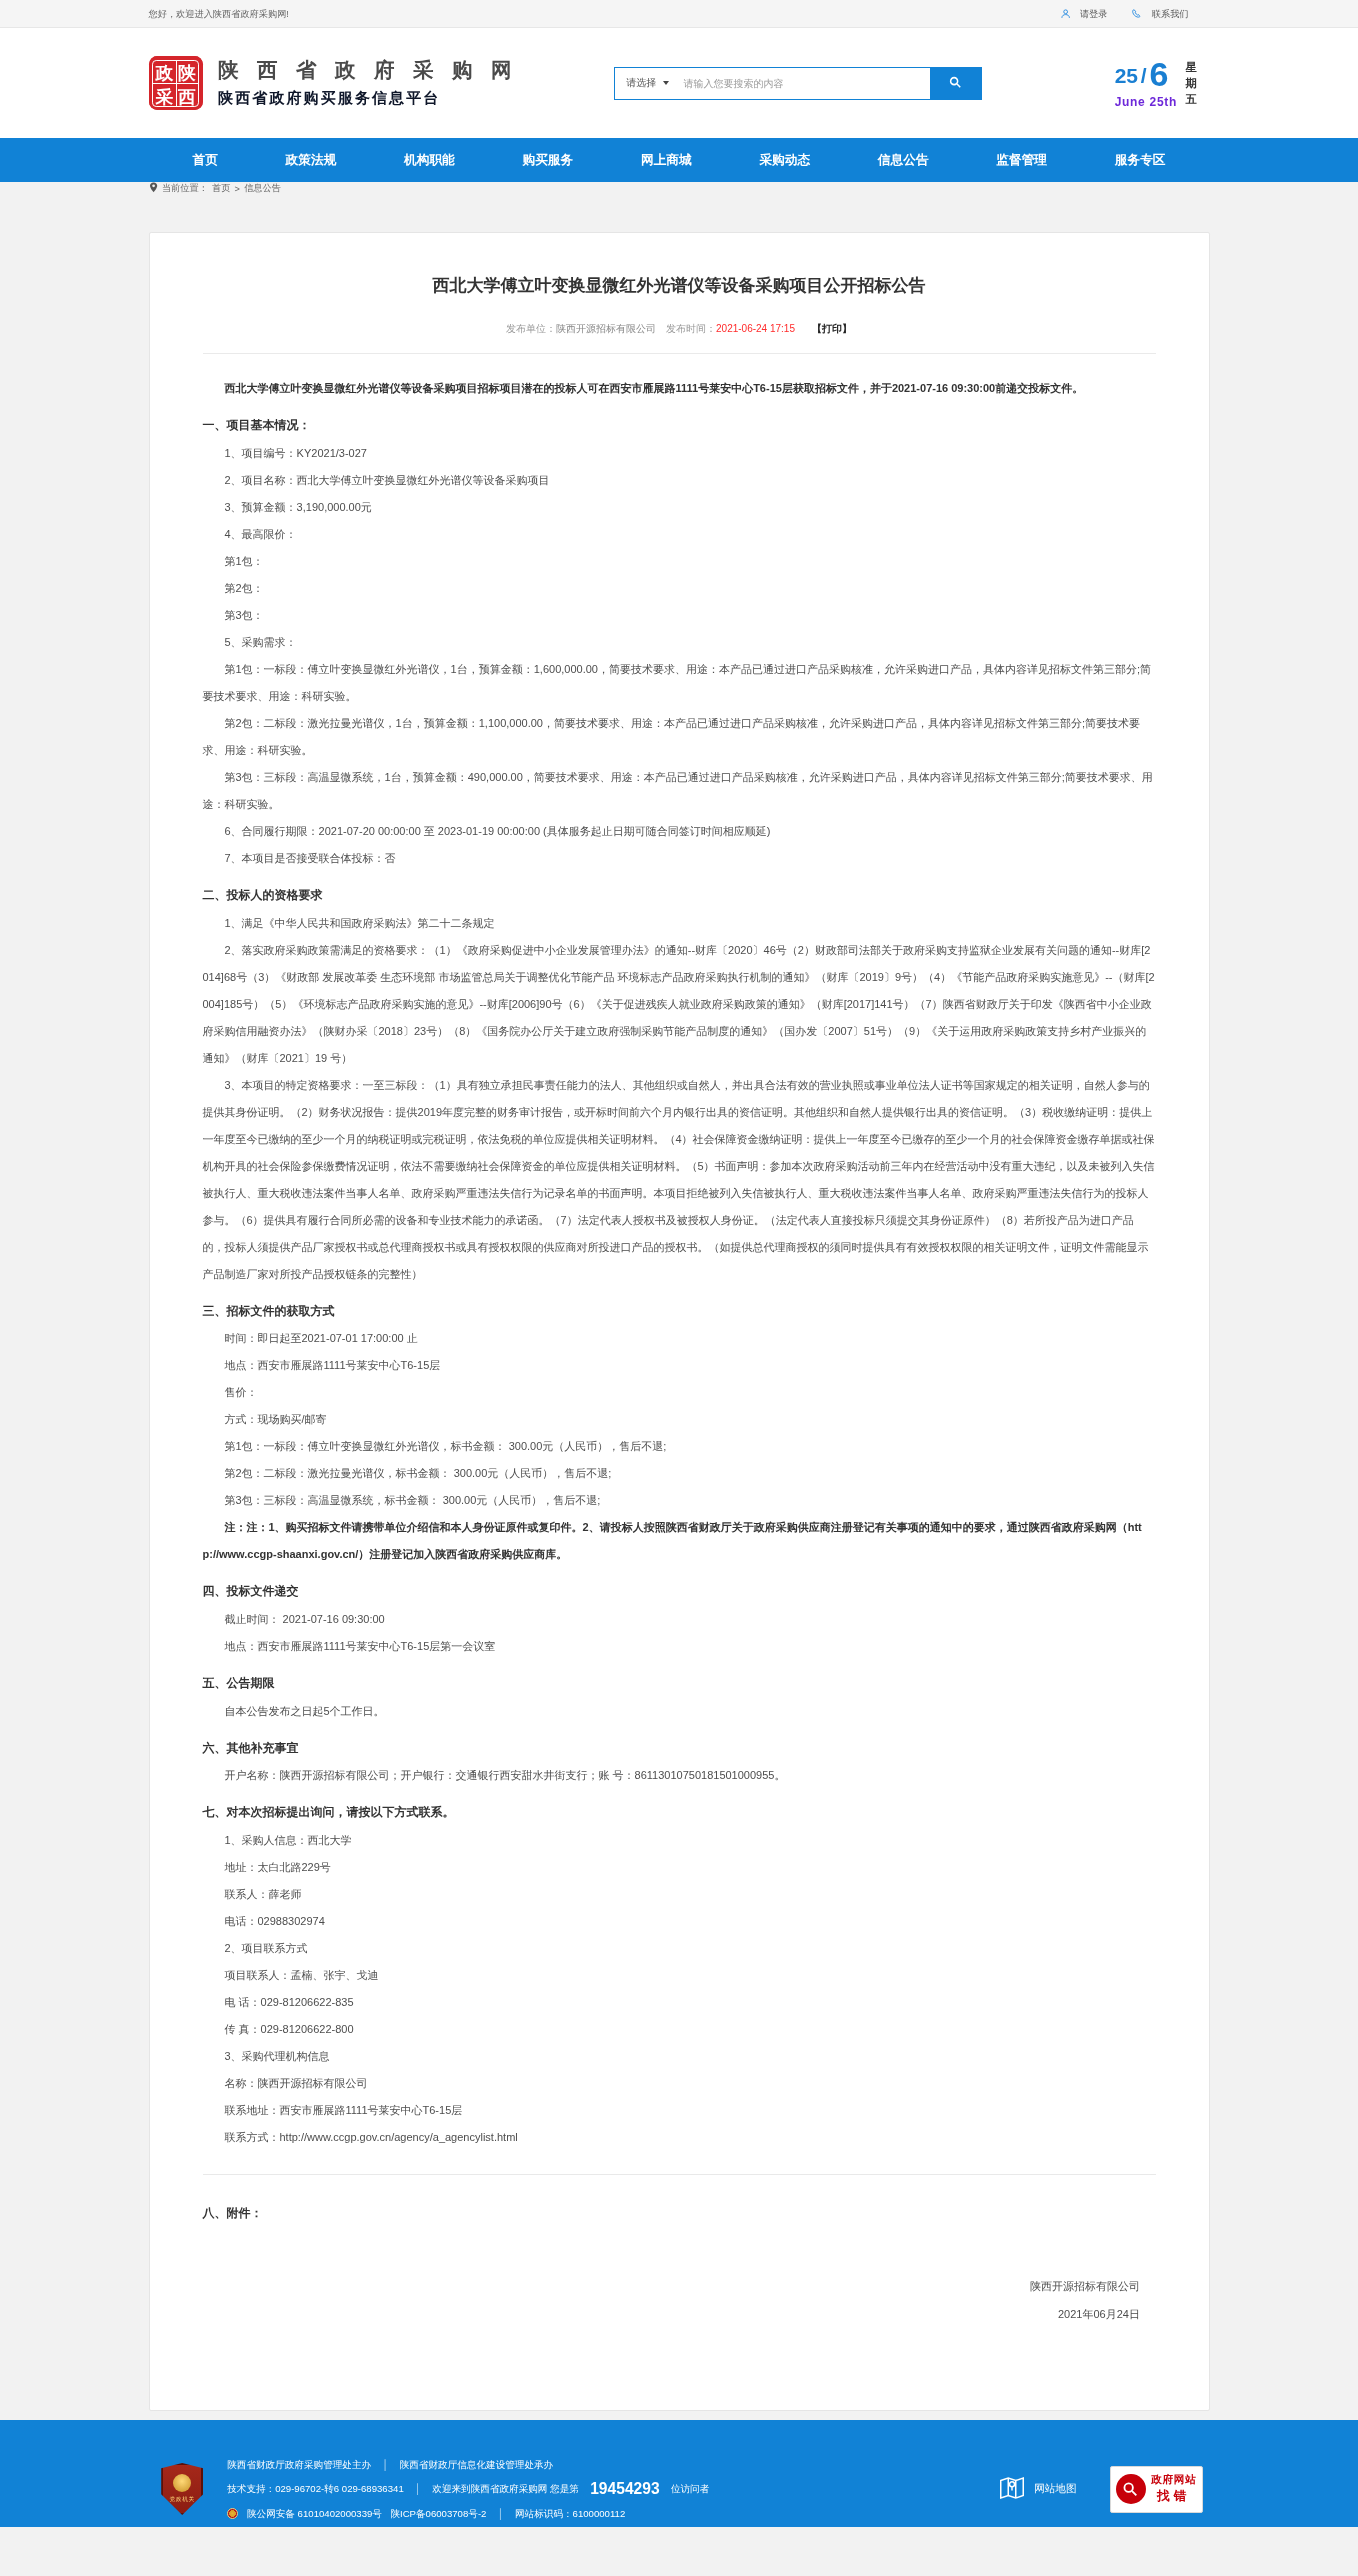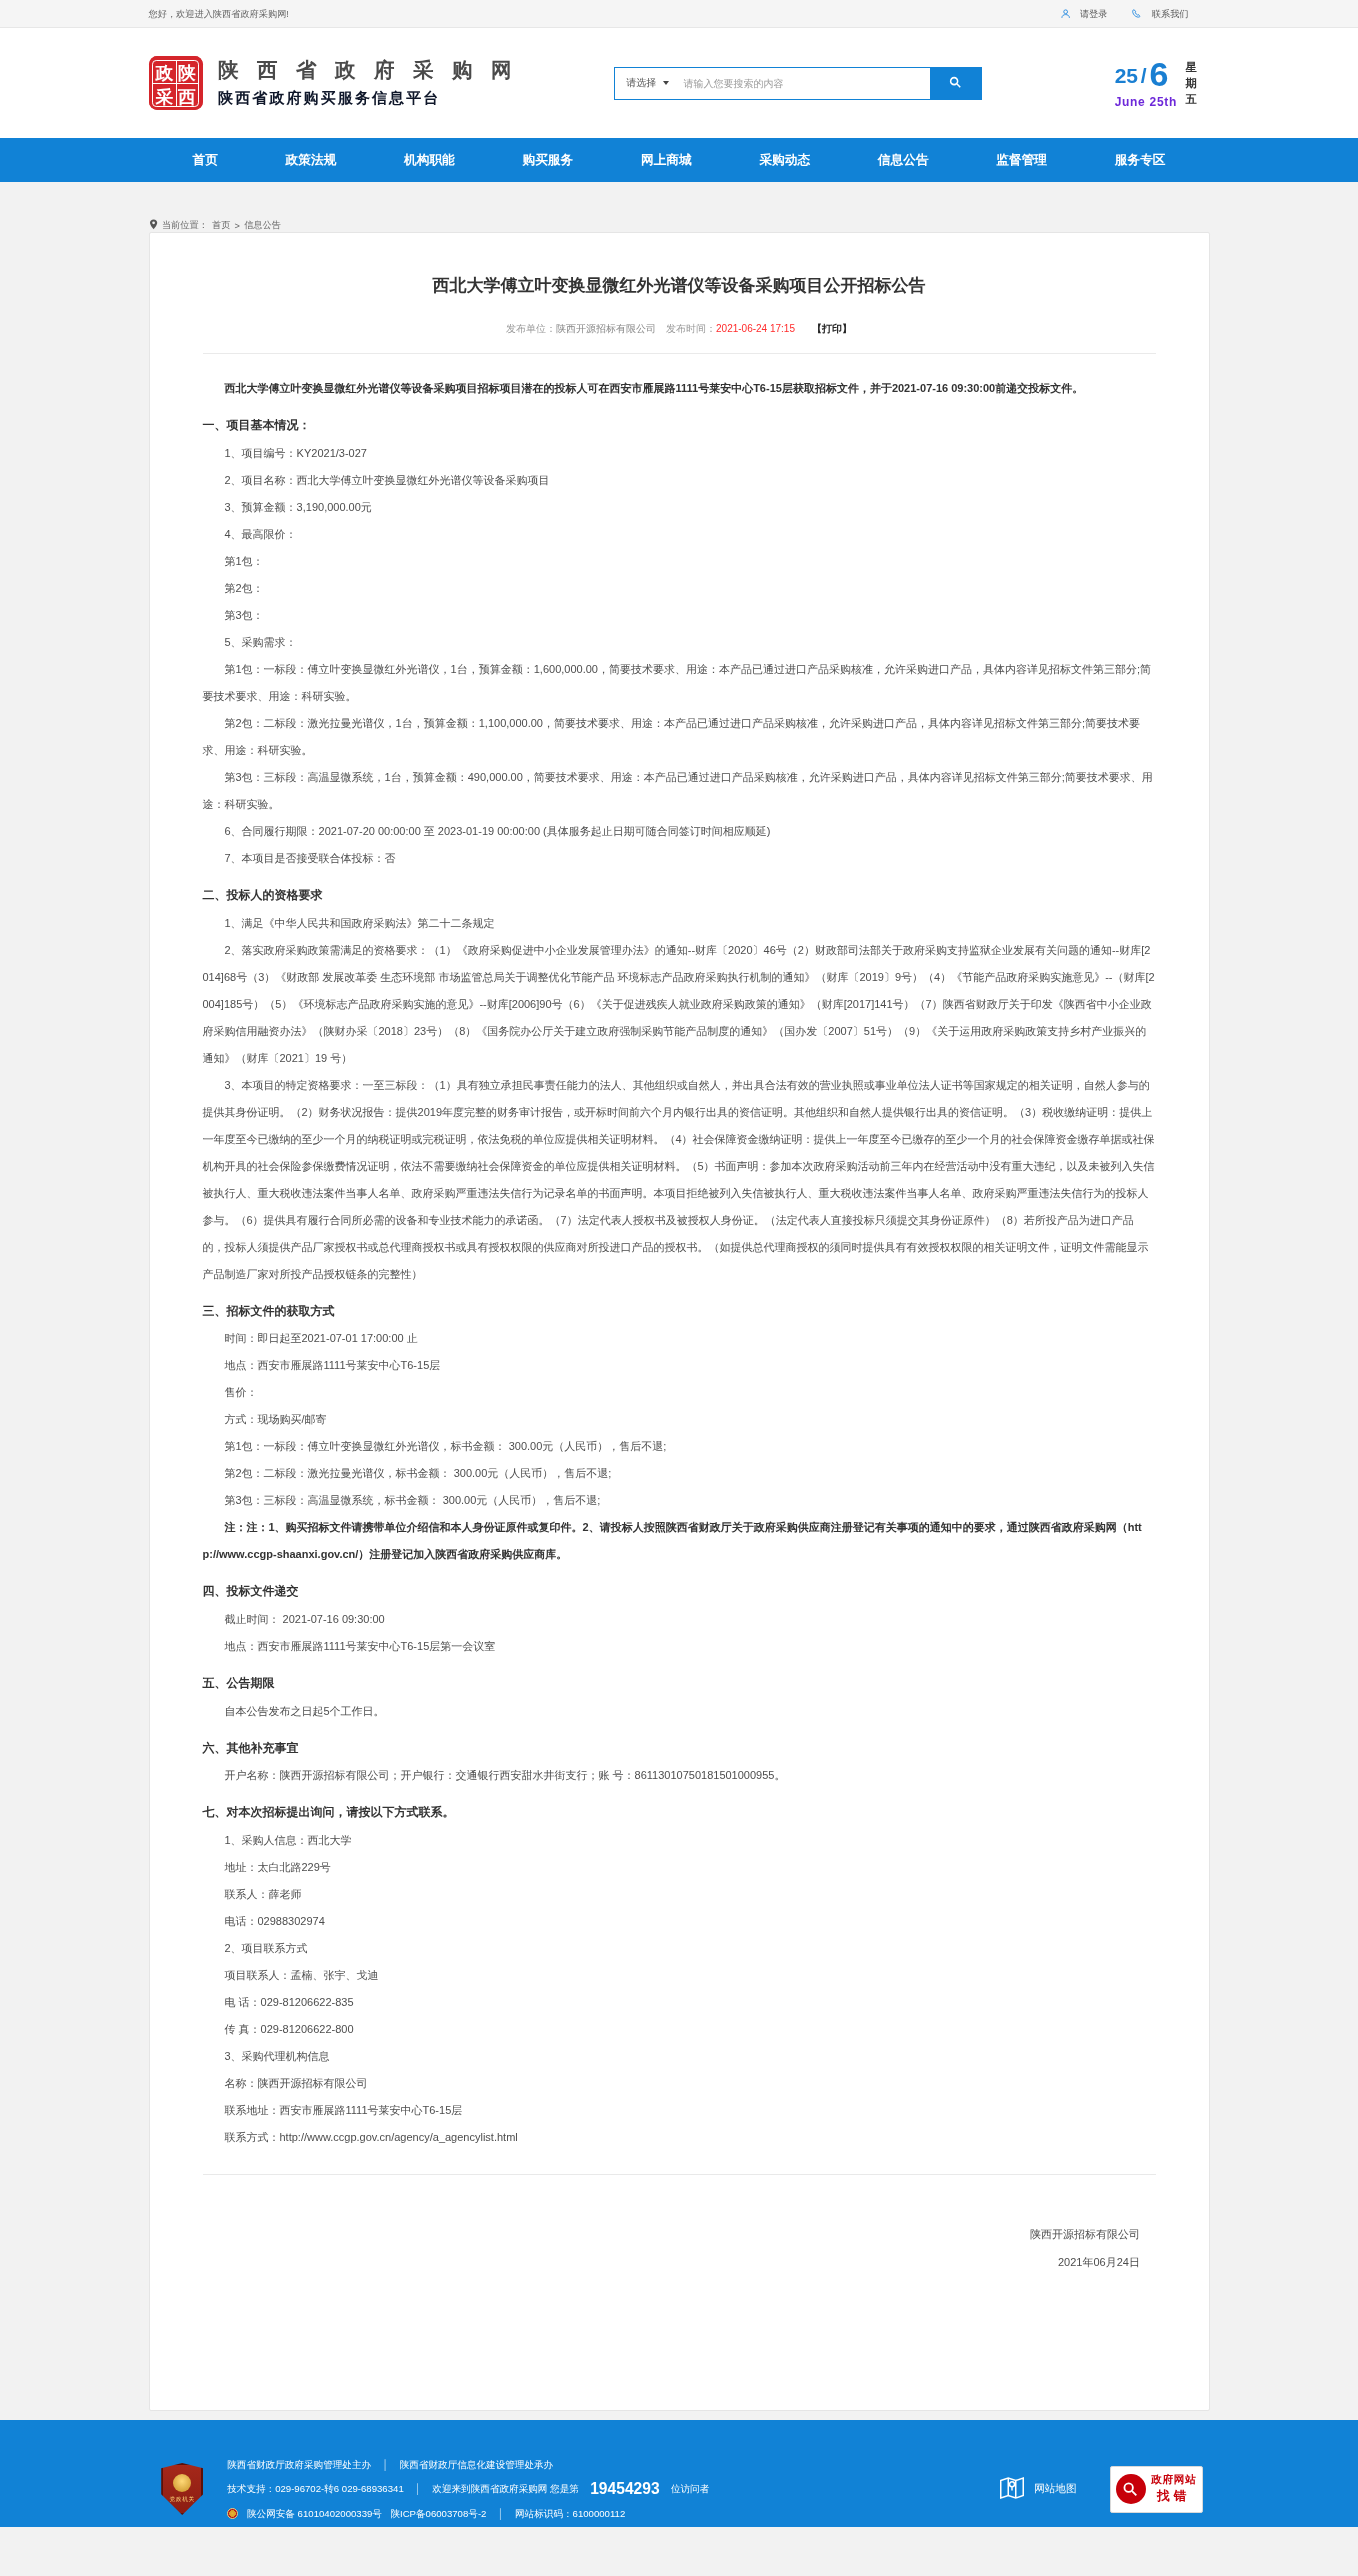--- a/index.html
+++ b/index.html
@@ -48,21 +48,21 @@
   .date-en { margin-top:4.2px; font-size:12px; color:#6d28d9; font-weight:bold; letter-spacing:0.7px; }
   .weekday-col { display:flex; flex-direction:column; gap:2.1px; padding-top:2.8px; }
   .weekday-col span { font-size:11.3px; font-weight:bold; color:#333; line-height:1.25; }
 
   
   .nav { background:#1182d6; height:44px; }
   .nav-inner { height:44px; display:flex; align-items:center; justify-content:space-between; padding:0 44px; }
   .nav-item { color:#fff; font-size:12.7px; font-weight:bold; text-decoration:none; cursor:pointer; }
 
   
-  .breadcrumb-zone { height:50px; display:flex; align-items:flex-end; }
+  .breadcrumb-zone { height:50px; display:flex; align-items:flex-start; }
   .breadcrumb { display:flex; align-items:center; gap:4.2px; font-size:9.2px; color:#666; }
   .breadcrumb a { color:#666; text-decoration:none; cursor:pointer; }
 
   
   .card { width:1061px; margin:0 auto 8.5px; background:#fff; border:0.7px solid #e5e5e5; border-radius:2.1px; padding:27px 53px 42px; min-height:2179px; }
   .article-title { text-align:center; font-size:17px; font-weight:bold; color:#333; margin:12.7px 0 0; line-height:1.5; }
   .article-meta { margin-top:24px; text-align:center; font-size:10px; color:#999; display:flex; justify-content:center; gap:10px; align-items:center; }
   .meta-label { color:#999; }
   .meta-value { color:#888; }
   .meta-time { color:#ff2a2a; }
@@ -273,20 +273,21 @@
       <p class="body-paragraph">电话：02988302974</p>
       <p class="body-paragraph">2、项目联系方式</p>
       <p class="body-paragraph">项目联系人：孟楠、张宇、戈迪</p>
       <p class="body-paragraph">电 话：029-81206622-835</p>
       <p class="body-paragraph">传 真：029-81206622-800</p>
       <p class="body-paragraph">3、采购代理机构信息</p>
       <p class="body-paragraph">名称：陕西开源招标有限公司</p>
       <p class="body-paragraph">联系地址：西安市雁展路1111号莱安中心T6-15层</p>
       <p class="body-paragraph">联系方式：http://www.ccgp.gov.cn/agency/a_agencylist.html</p>
       <div class="body-divider"></div>
+      <h3 class="section-heading">八、附件：</h3>
     </div>
 
   <div class="signature">
     <p>陕西开源招标有限公司</p>
     <p>2021年06月24日</p>
   </div>
 </div>
 
 <div class="footer">
   <div class="container">

